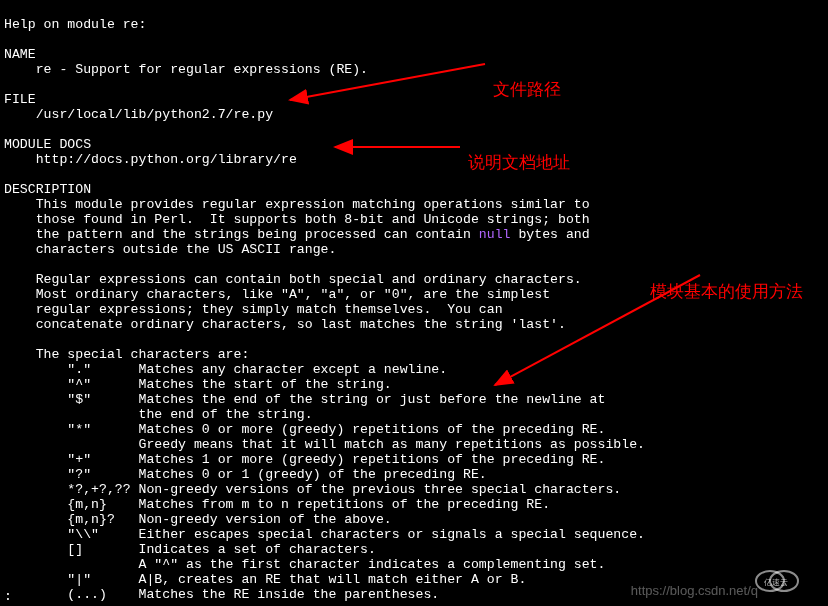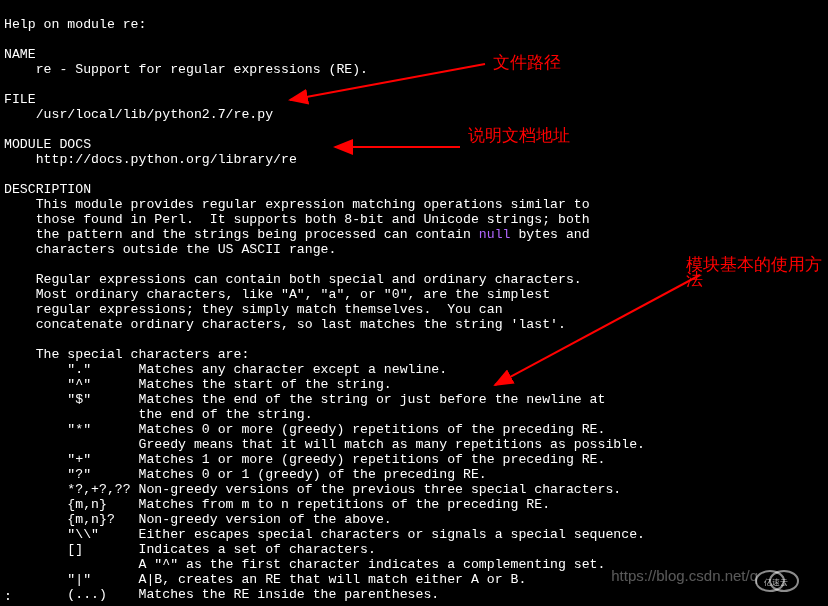--- a/index.html
+++ b/index.html
@@ -20,33 +20,34 @@
     padding: 2px 4px;
   }
   .section-title { color: #fff; }
   .hl-null { color: #b266ff; }
   .annotation {
     position: absolute;
     color: #ff0000;
     font-family: "Microsoft YaHei", "SimSun", sans-serif;
     font-size: 17px;
     pointer-events: none;
+    margin-top: 27px;
   }
   svg.arrow {
     position: absolute;
     pointer-events: none;
     overflow: visible;
   }
   .watermark-text {
     position: absolute;
     right: 70px;
-    bottom: 23px;
+    bottom: 8px;
     color: rgba(255,255,255,0.35);
     font-family: Arial, sans-serif;
-    font-size: 15px;
+    font-size: 13px;
     pointer-events: none;
   }
   .watermark-logo {
     position: absolute;
     right: 24px;
     bottom: 6px;
     pointer-events: none;
   }
   .status-line {
     position: absolute;
@@ -106,21 +107,21 @@
       <path d="M0,0 L10,4 L0,8 Z" fill="#ff0000"></path>
     </marker>
   </defs>
   <line x1="485" y1="64" x2="290" y2="100" stroke="#ff0000" stroke-width="2" marker-end="url(#ah)"></line>
   <line x1="460" y1="147" x2="335" y2="147" stroke="#ff0000" stroke-width="2" marker-end="url(#ah)"></line>
   <line x1="700" y1="275" x2="495" y2="385" stroke="#ff0000" stroke-width="2" marker-end="url(#ah)"></line>
 </svg>
 
 <div class="annotation" style="left:493px;top:55px">文件路径</div>
 <div class="annotation" style="left:468px;top:128px">说明文档地址</div>
-<div class="annotation" style="left:686px;top:257px">模块基本的使用方法</div>
+<div class="annotation" style="left:650px;top:257px">模块基本的使用方法</div>
 
 <div class="watermark-text">https://blog.csdn.net/q</div>
 <div class="watermark-logo">
   <svg width="56" height="30">
     <ellipse cx="22" cy="15" rx="14" ry="10" fill="none" stroke="rgba(255,255,255,0.55)" stroke-width="2"></ellipse>
     <ellipse cx="36" cy="15" rx="14" ry="10" fill="none" stroke="rgba(255,255,255,0.55)" stroke-width="2"></ellipse>
     <text x="28" y="19" text-anchor="middle" fill="rgba(255,255,255,0.7)" font-size="8" font-family="SimSun">亿速云</text>
   </svg>
 </div>
 

